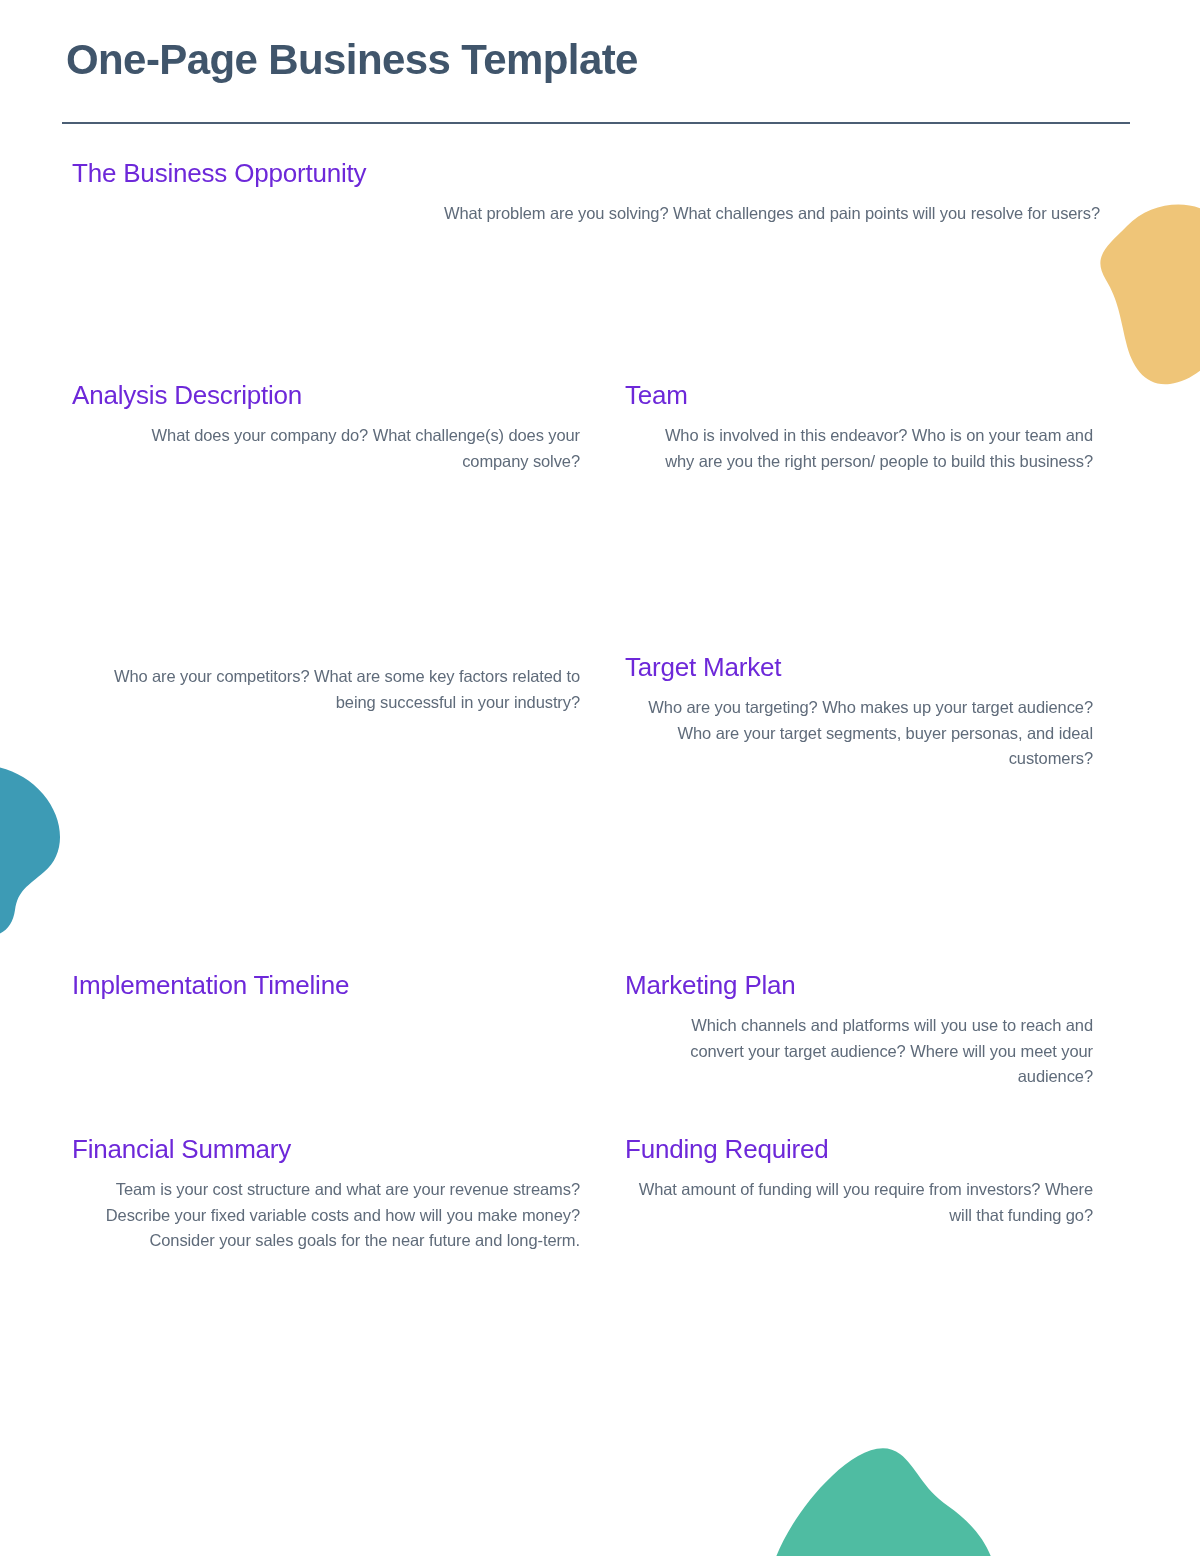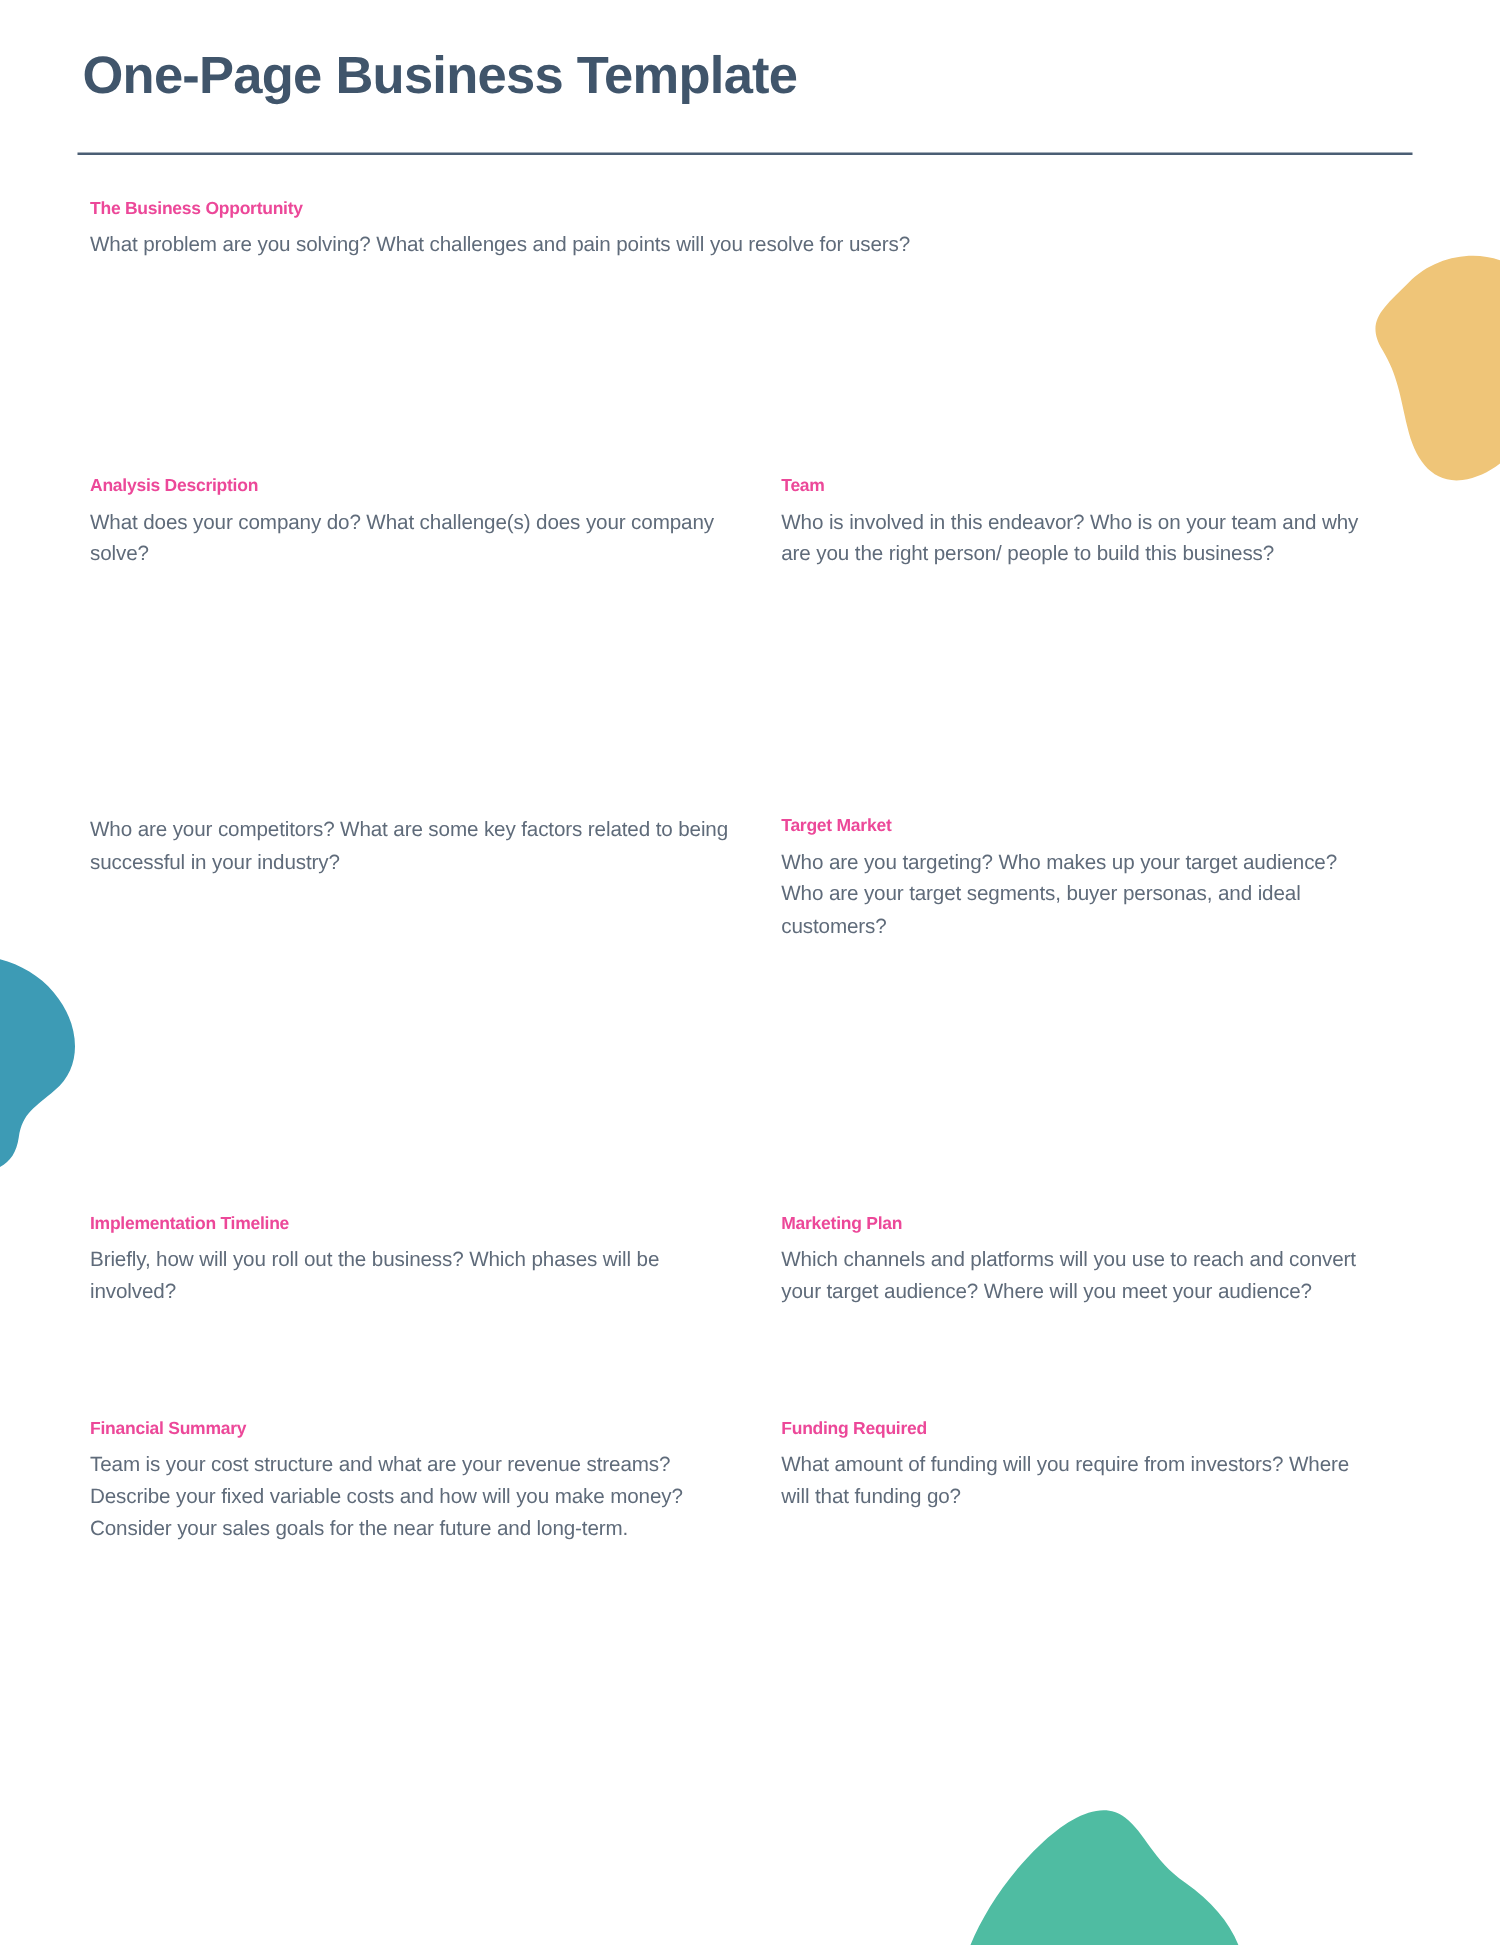--- a/index.html
+++ b/index.html
@@ -83,33 +83,34 @@
   }
 
   
   .section {
     position: absolute;
     box-sizing: border-box;
   }
 
   .section-heading {
     margin: 0 0 9px 0;
-    font-size: 14px;
-    font-weight: bold;
-    color: #ec4899;
+    font-size: 26px;
+    font-weight: normal;
+    color: #6d28d9;
     letter-spacing: -0.2px;
     line-height: 1.2;
   }
 
   .section-body {
-    margin: 0;
+    margin: 12px;
     font-size: 16.5px;
     line-height: 1.55;
     color: #5F6B7A;
     letter-spacing: -0.1px;
+    text-align: right;
   }
 
   
   .col-left  { left: 72px;  width: 520px; }
   .col-right { left: 625px; width: 480px; }
   .col-full  { left: 72px;  width: 1040px; }
 
   .row-1 { top: 158px; }
   .row-2 { top: 380px; }
   .row-3 { top: 652px; }
@@ -169,21 +170,20 @@
       <p class="section-body">Who are your competitors? What are some key factors related to being successful in your industry?</p>
     </section>
 
     <section class="section col-right row-3">
       <h2 class="section-heading">Target Market</h2>
       <p class="section-body">Who are you targeting? Who makes up your target audience? Who are your target segments, buyer personas, and ideal customers?</p>
     </section>
 
     <section class="section col-left row-4">
       <h2 class="section-heading">Implementation Timeline</h2>
-      <p class="section-body">Briefly, how will you roll out the business? Which phases will be involved?</p>
     </section>
 
     <section class="section col-right row-4">
       <h2 class="section-heading">Marketing Plan</h2>
       <p class="section-body">Which channels and platforms will you use to reach and convert your target audience? Where will you meet your audience?</p>
     </section>
 
     <section class="section col-left row-5">
       <h2 class="section-heading">Financial Summary</h2>
       <p class="section-body">Team is your cost structure and what are your revenue streams? Describe your fixed variable costs and how will you make money? Consider your sales goals for the near future and long-term.</p>

